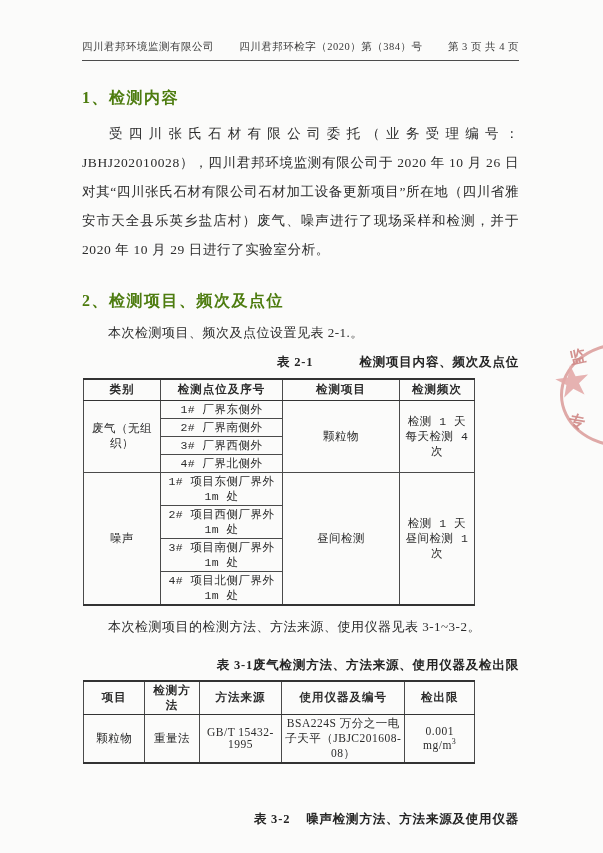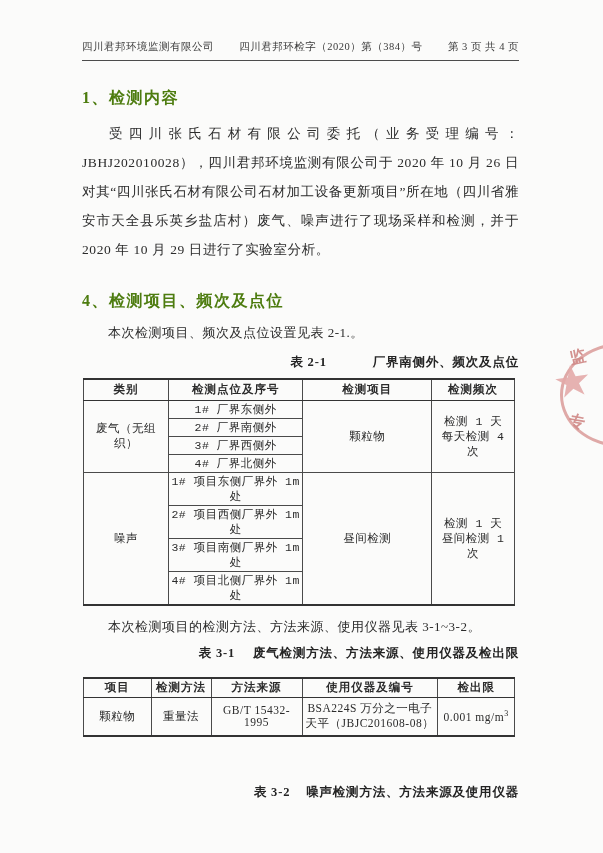--- a/index.html
+++ b/index.html
@@ -63,35 +63,35 @@
   
   .tbl-caption {
     display: flex;
     justify-content: flex-end;
     font-size: 12.5px;
     font-weight: bold;
     letter-spacing: 0.8px;
     color: #242424;
   }
   .cap21 { margin-top: 9px; gap: 46px; }
-  .cap31 { margin-top: 6px; gap: 18px; }
+  .cap31 { margin-top: 18px; }
   .cap32 { margin-top: 47px; gap: 16px; }
   
   table {
     border-collapse: collapse;
-    width: 432px;
+    width: 392px;
     margin-left: 1px;
     table-layout: fixed;
     font-size: 11.5px;
     color: #2b2b2b;
     border-top: 2.5px solid #333;
     border-bottom: 2.5px solid #333;
   }
   .t21 { margin-top: 7px; }
-  .t31 { margin-top: 15px; border-radius: 29px; }
+  .t31 { margin-top: 6px; border-radius: 29px; }
   th, td {
     border: 1px solid #4a4a4a;
     text-align: center;
     vertical-align: middle;
     padding: 1px 2px;
     font-weight: normal;
     letter-spacing: 0.5px;
   }
   th {
     font-weight: bold;
@@ -158,26 +158,26 @@
 
     <div class="doc-header">
       <span>四川君邦环境监测有限公司</span>
       <span>四川君邦环检字（2020）第（384）号</span>
       <span>第 3 页 共 4 页</span>
     </div>
 
     <div class="sec-heading h1">1、检测内容</div>
     <div class="body-para">受四川张氏石材有限公司委托（业务受理编号：JBHJ202010028），四川君邦环境监测有限公司于 2020 年 10 月 26 日对其“四川张氏石材有限公司石材加工设备更新项目”所在地（四川省雅安市天全县乐英乡盐店村）废气、噪声进行了现场采样和检测，并于 2020 年 10 月 29 日进行了实验室分析。</div>
 
-    <div class="sec-heading h2">4、检测项目、频次及点位</div>
+    <div class="sec-heading h2">2、检测项目、频次及点位</div>
     <div class="short-para">本次检测项目、频次及点位设置见表 2-1.。</div>
 
     <div class="tbl-caption cap21">
       <span>表 2-1</span>
-      <span>厂界南侧外、频次及点位</span>
+      <span>检测项目内容、频次及点位</span>
     </div>
 
     <table class="t21">
       <colgroup>
           <col style="width:19.7%">
           <col style="width:31.2%">
           <col style="width:29.9%">
           <col style="width:19.2%">
         </colgroup>
       <thead>

